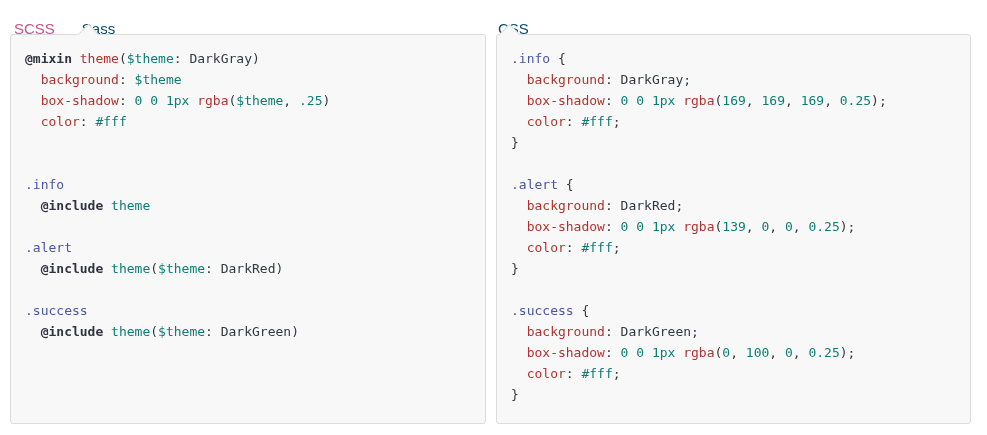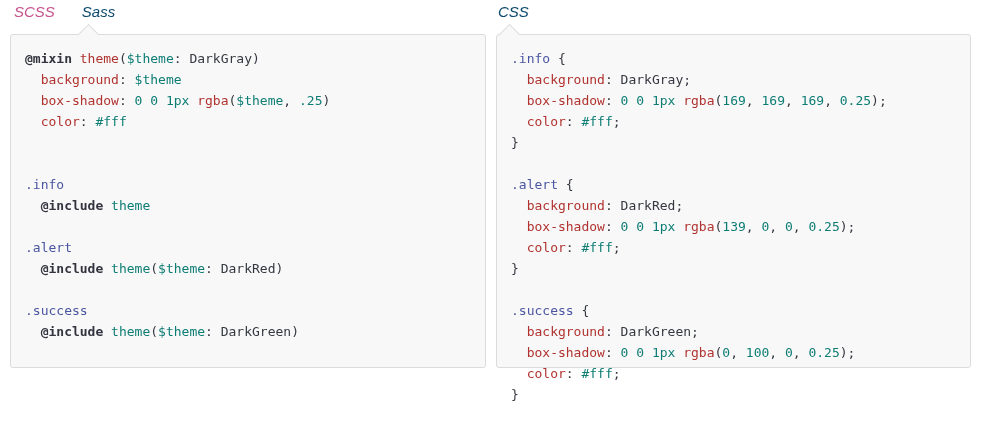--- a/index.html
+++ b/index.html
@@ -6,39 +6,38 @@
   #viewport {
     position: relative;
     width: 987px;
     height: 435px;
     background: #ffffff;
     overflow: hidden;
     font-family: "Liberation Sans", sans-serif;
   }
   .tabbar {
     position: absolute;
-    top: 3px;
+    top: 20px;
     display: flex;
     gap: 27px;
     font-size: 15px;
     line-height: 18px;
-    font-style: italic;
   }
   .tabbar-left  { left: 14px; }
   .tabbar-right { left: 498px; }
   .tab {
     color: #c6538c;
     cursor: pointer;
     text-decoration: none;
   }
   .tab.current { color: #0c4a6e; cursor: default; }
   .panel {
     position: absolute;
     top: 34px;
-    height: 334px;
+    height: 390px;
     background: #f8f8f8;
     border: 1px solid #dcdcdc;
     border-radius: 3px;
     box-sizing: border-box;
   }
   .panel-left  { left: 10px;  width: 476px; }
   .panel-right { left: 496px; width: 475px; }
   .notch {
     position: absolute;
     top: -8px;

